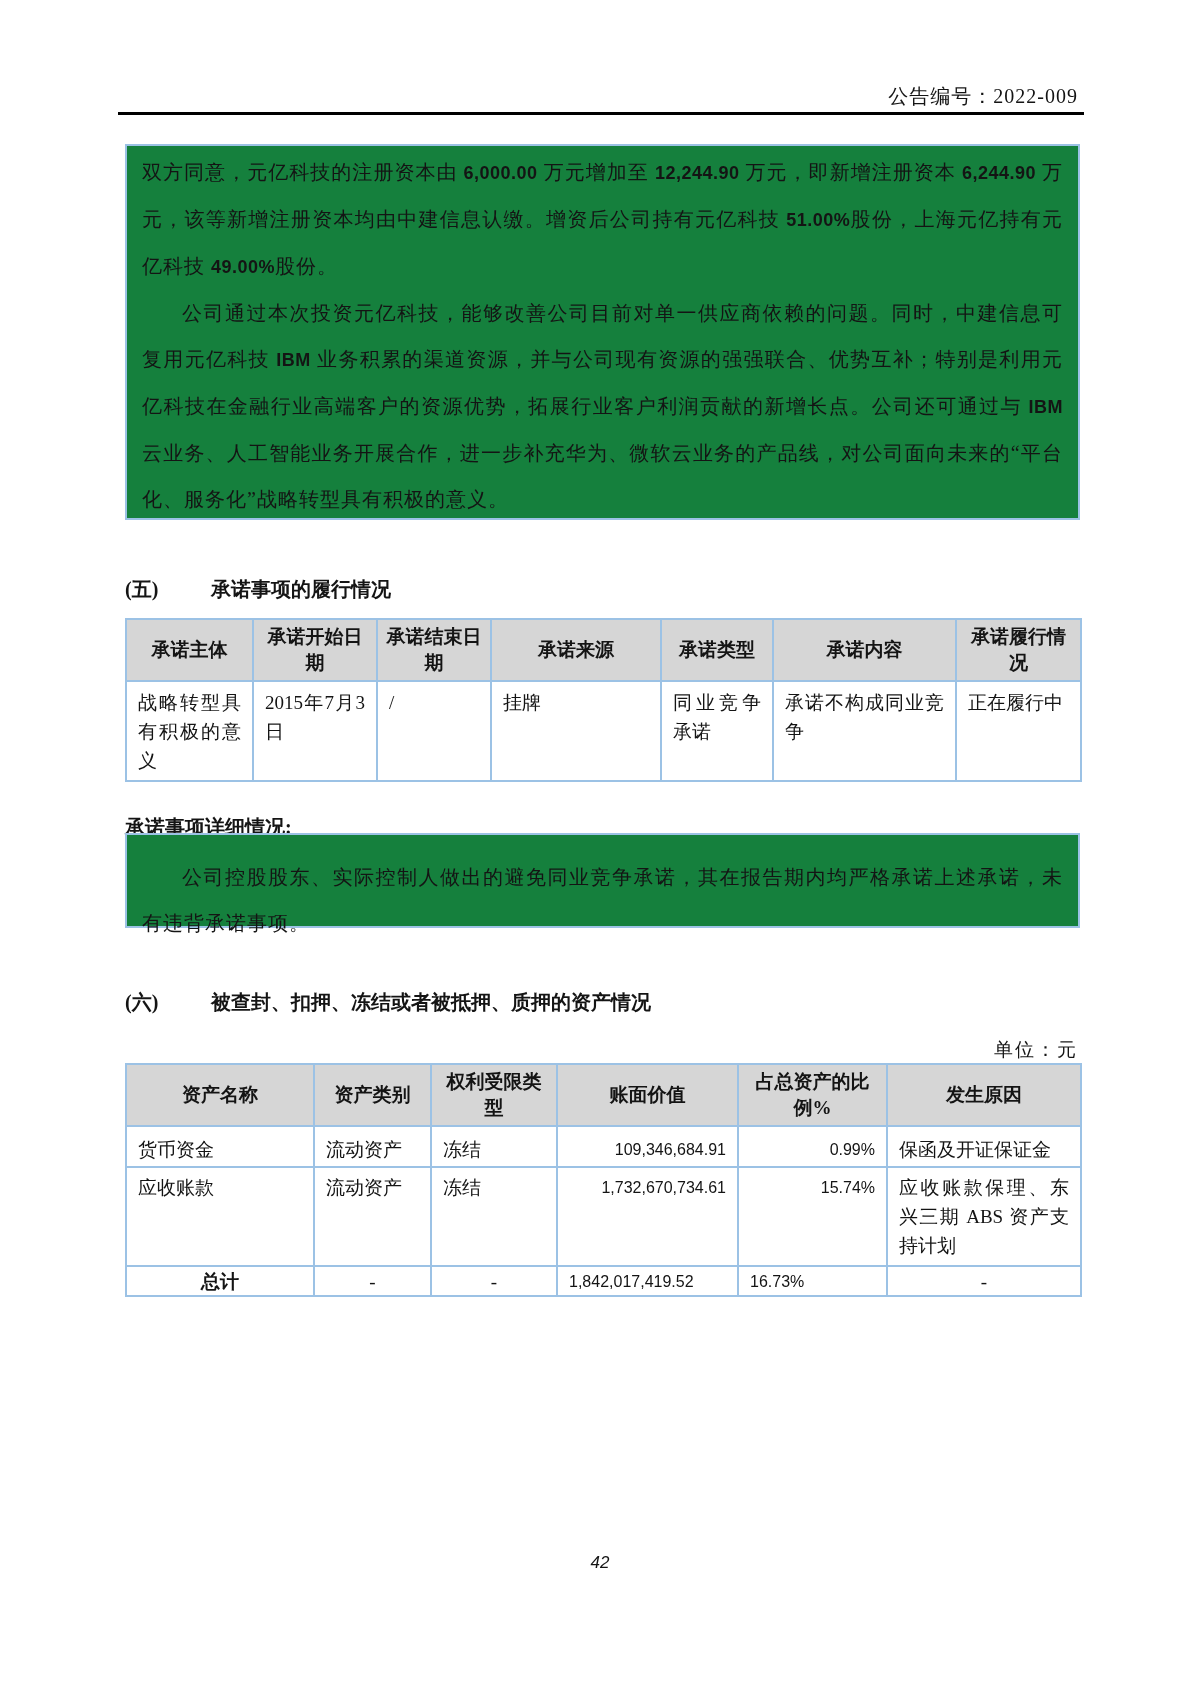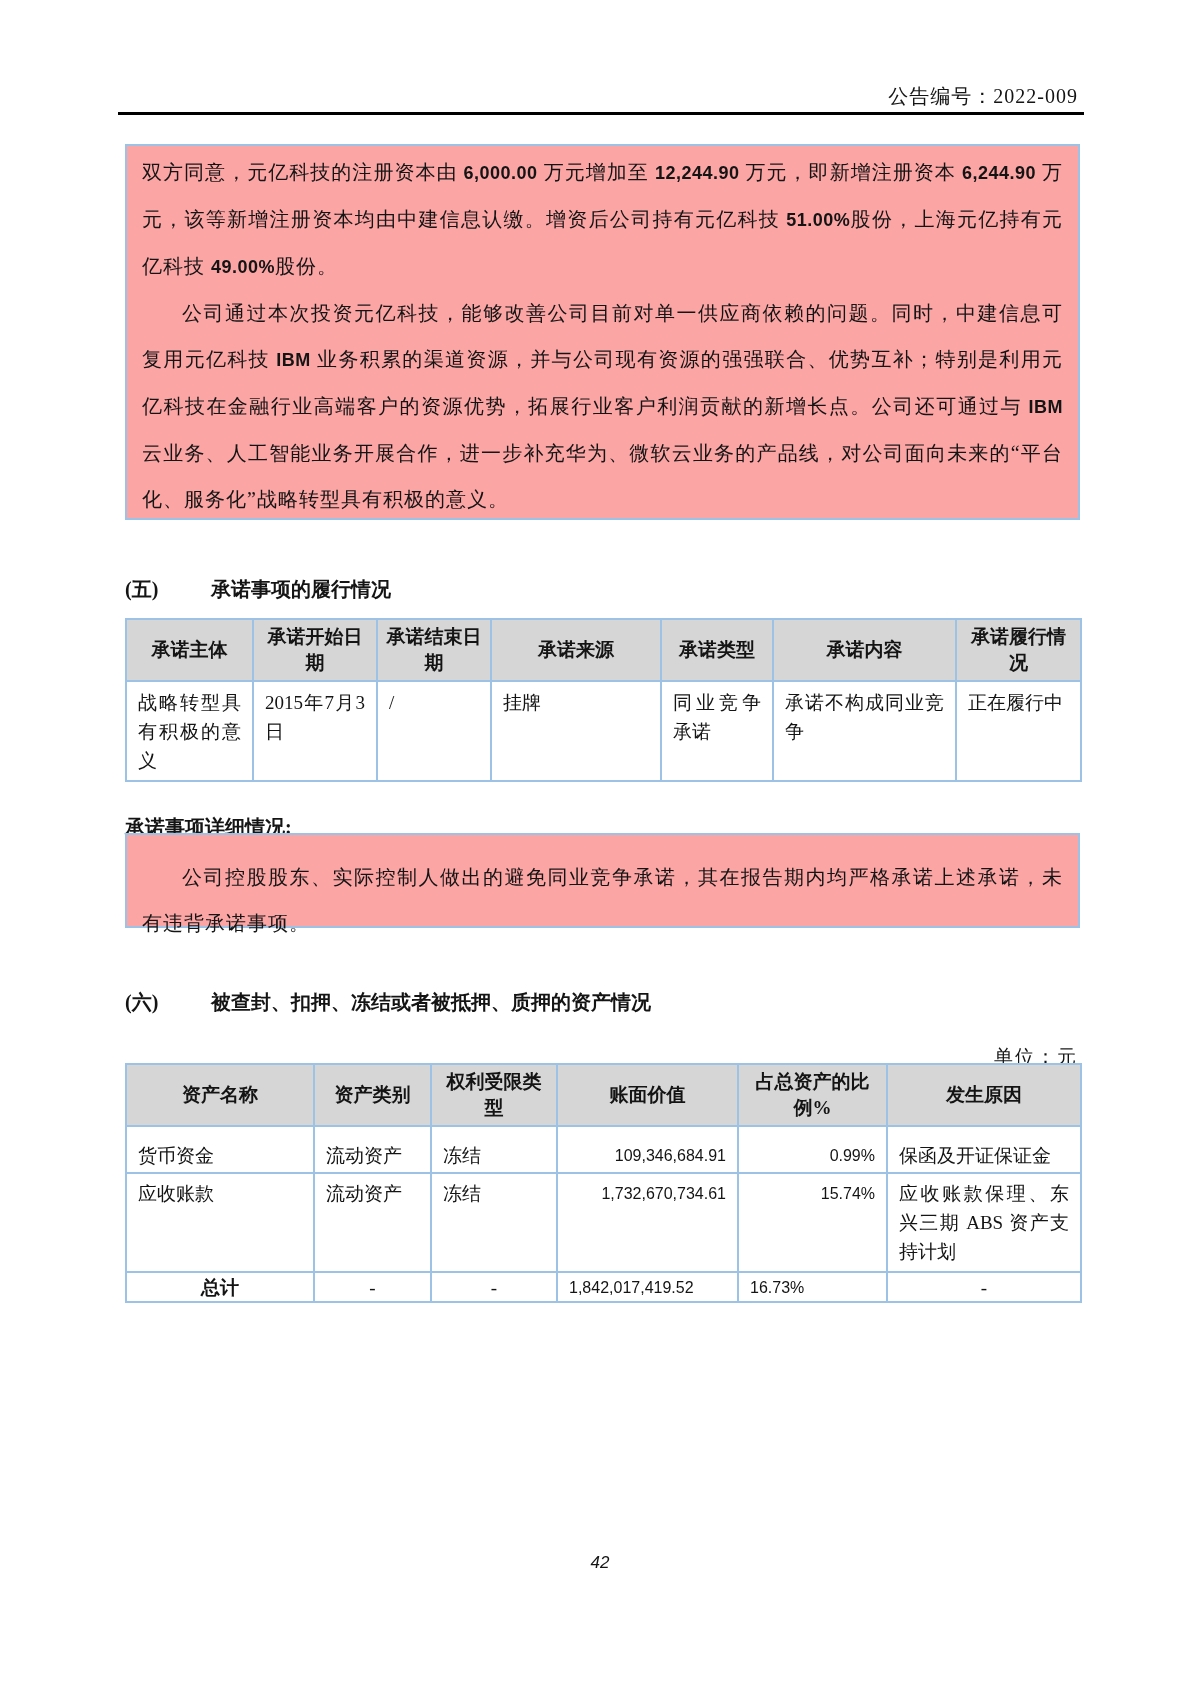--- a/index.html
+++ b/index.html
@@ -8,53 +8,53 @@
     position:relative; width:1200px; height:1696px; background:#ffffff;
     font-family:"Liberation Serif","DejaVu Serif",serif; color:#141414;
     overflow:hidden; margin:0 auto;
   }
 
   .doc-number { position:absolute; top:83px; right:122px; font-size:20px; letter-spacing:1px; }
   .top-rule { position:absolute; top:112px; left:118px; width:966px; height:3px; background:#000; }
 
   .text-block {
     position:absolute; left:125px; width:955px;
-    border:2px solid #9CC2E5; background:#fca5a5;
+    border:2px solid #9CC2E5; background:#15803d;
     padding:3px 15px 5px 15px;
   }
   #intro-block { top:144px; height:376px; }
   #detail-block { top:833px; height:95px; padding-top:19px; }
   .text-block p { margin:0; font-size:20px; line-height:46px; letter-spacing:1px; text-align:justify; }
   .text-block p.indent { text-indent:2em; }
   .seg-b { font-family:"Liberation Sans","DejaVu Sans",sans-serif; font-weight:bold; font-size:18px; letter-spacing:0.5px; }
 
   .sec-heading { position:absolute; left:125px; display:flex; font-weight:bold; font-size:20px; line-height:26px; }
   .sec-heading .sec-label { width:86px; flex:none; }
   #sec5-heading { top:576px; }
   #sec6-heading { top:989px; }
 
   .detail-label { position:absolute; top:814px; left:125px; font-weight:bold; font-size:20px; }
 
-  .unit-label { position:absolute; top:1037px; right:122px; font-size:19px; letter-spacing:2px;margin-top:7px; }
+  .unit-label { position:absolute; top:1037px; right:122px; font-size:19px; letter-spacing:2px; }
 
   table { position:absolute; left:125px; width:955px; border-collapse:collapse; table-layout:fixed; }
   #commitment-table { top:618px; }
   #assets-table { top:1063px; }
   th {
     background:#D6D6D6; border:2px solid #9CC2E5;
     font-size:19px; font-weight:bold; text-align:center; vertical-align:middle;
     line-height:26px; padding:4px 6px; height:62px;
   }
   td {
     border:2px solid #9CC2E5; font-size:19px; line-height:29px;
     padding:5px 11px; vertical-align:top; text-align:justify;
   }
   #commitment-table td { height:93px; padding-top:6px; }
   .num { text-align:right; font-family:"Liberation Sans","DejaVu Sans",sans-serif; font-size:16px; letter-spacing:0; }
-  #assets-table tr.row-1 td { height:34px; padding-top:14px; padding-bottom:2px; }
+  #assets-table tr.row-1 td { height:34px; padding-top:8px; padding-bottom:2px; }
   #assets-table tr.row-2 td { height:95px; }
   #assets-table tr.total-row td {
     height:30px; padding-top:0; padding-bottom:0;
     text-align:center; vertical-align:middle; line-height:27px;
   }
   #assets-table tr.total-row td.num { text-align:left; font-weight:normal; }
   #assets-table tr.total-row td.t-label { font-weight:bold; }
 
   .page-num {
     position:absolute; top:1553px; left:0; width:100%; text-align:center;

